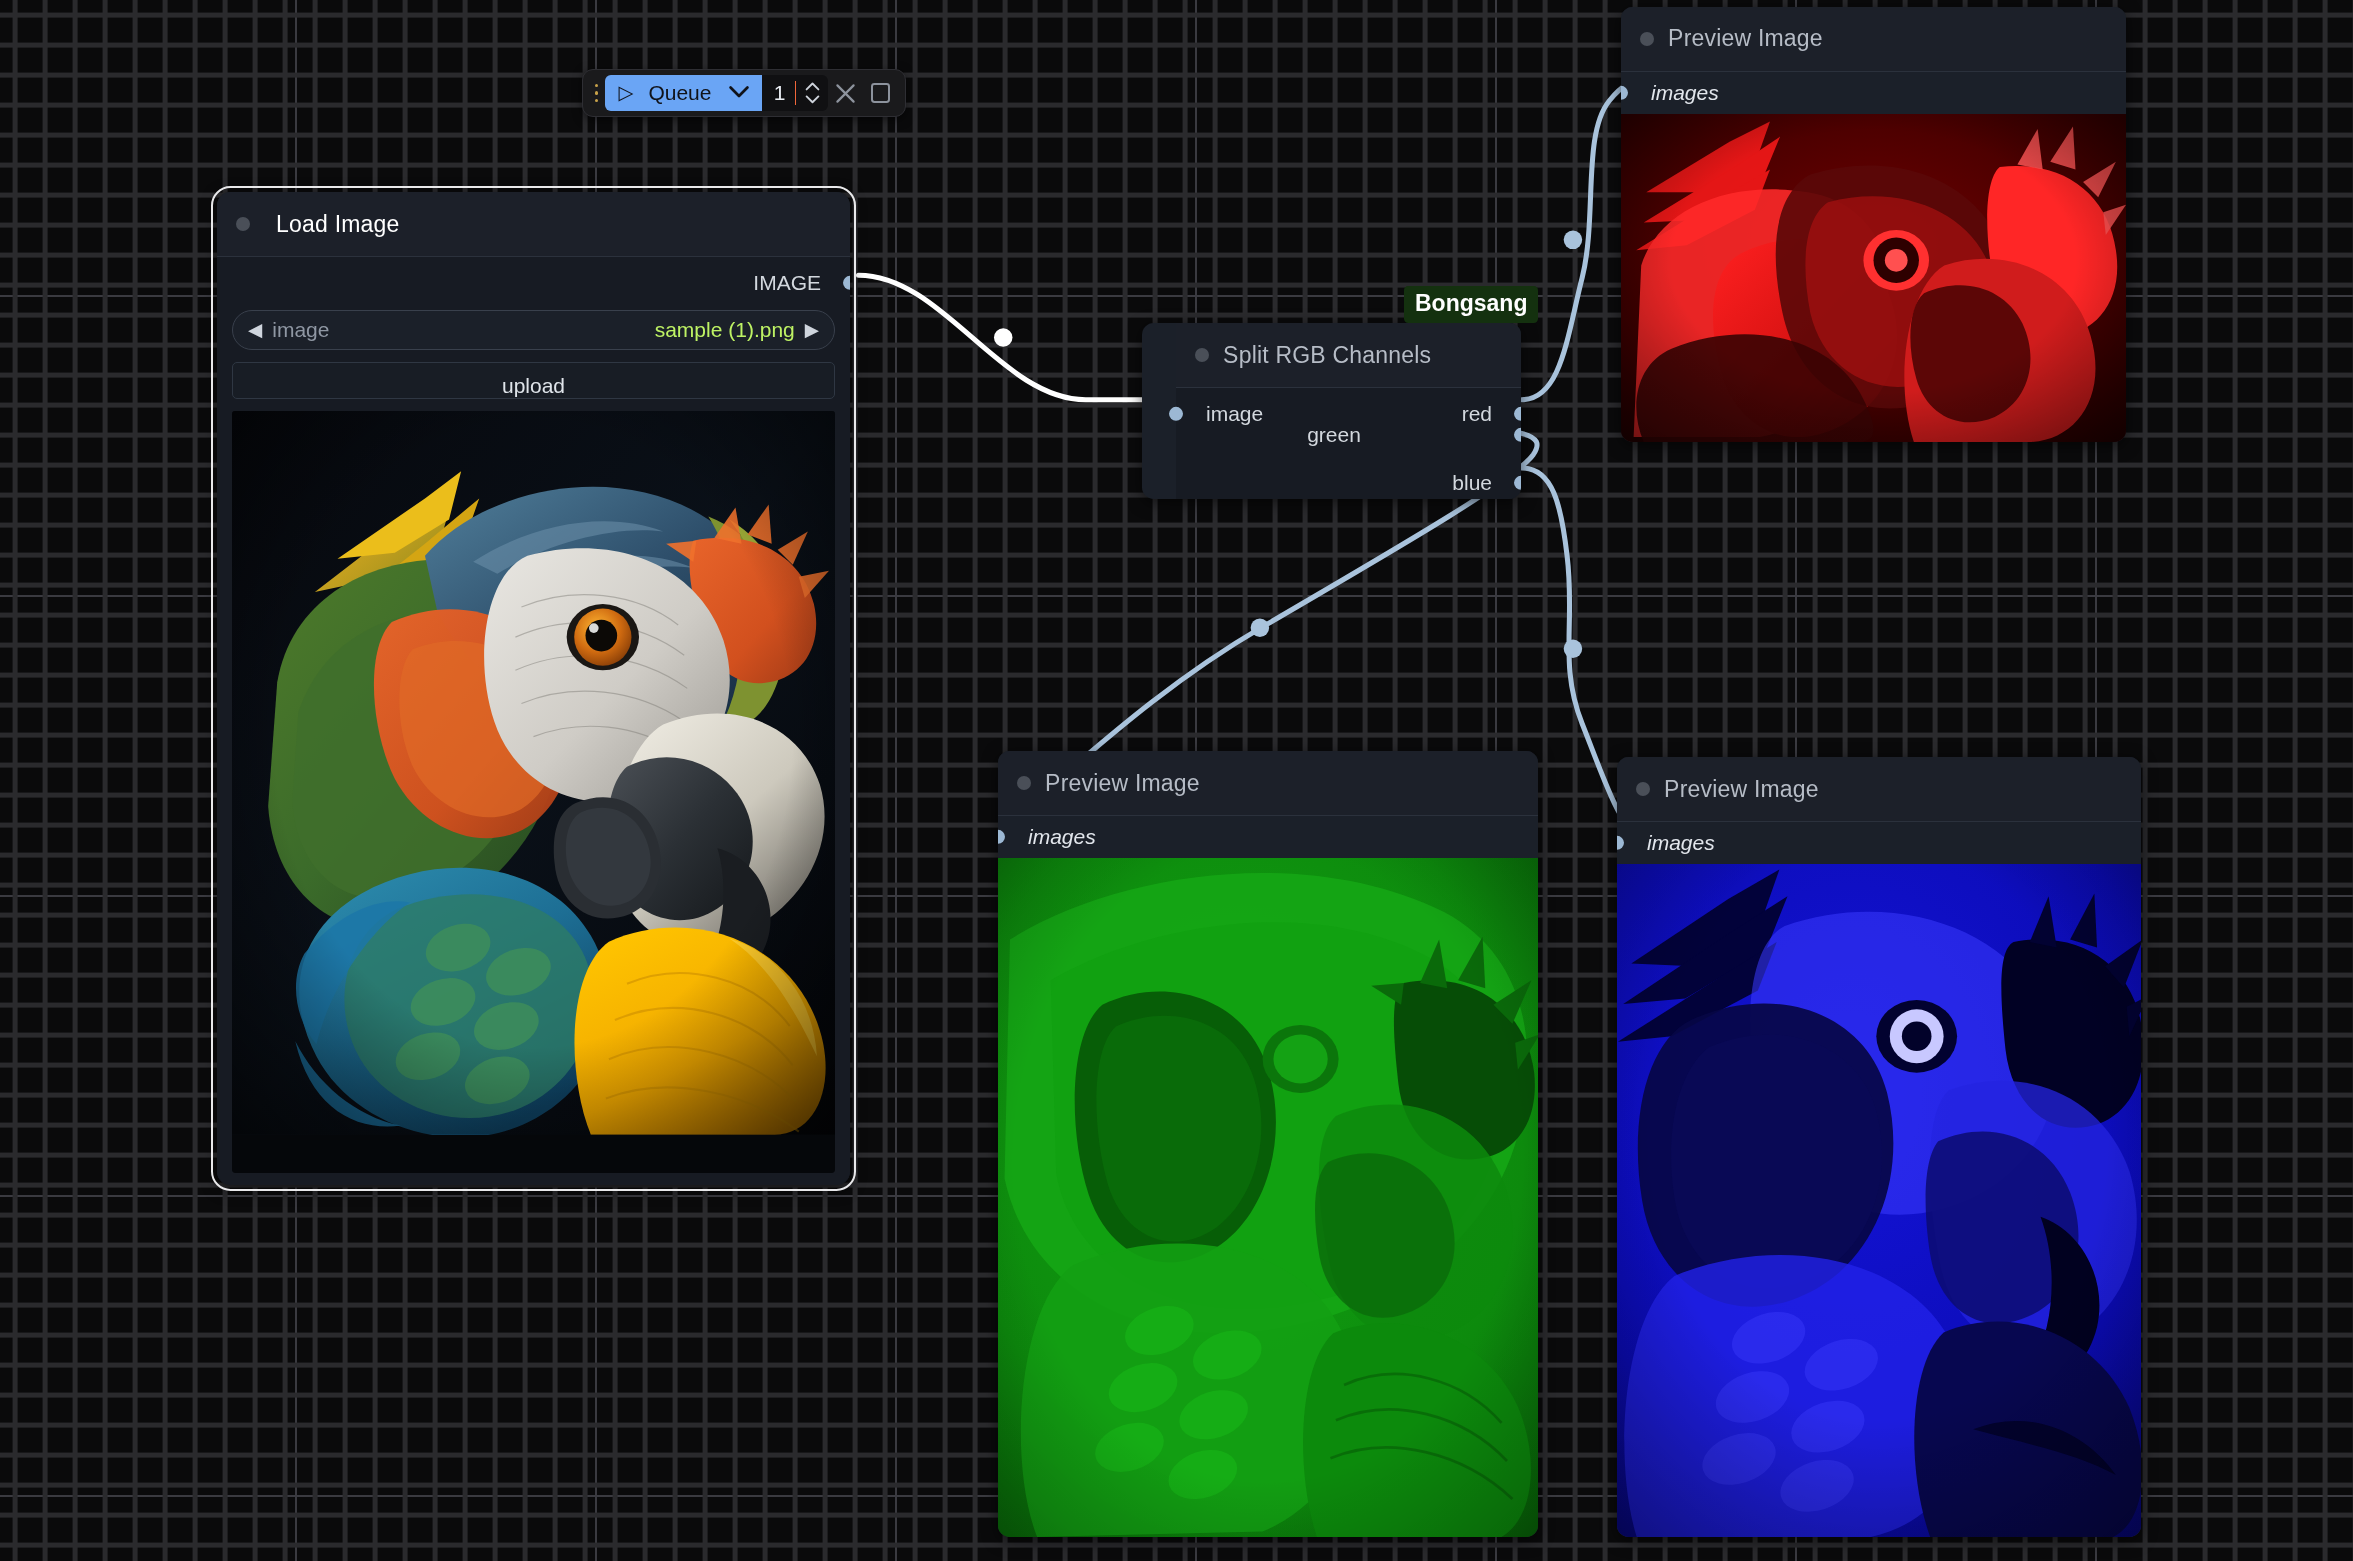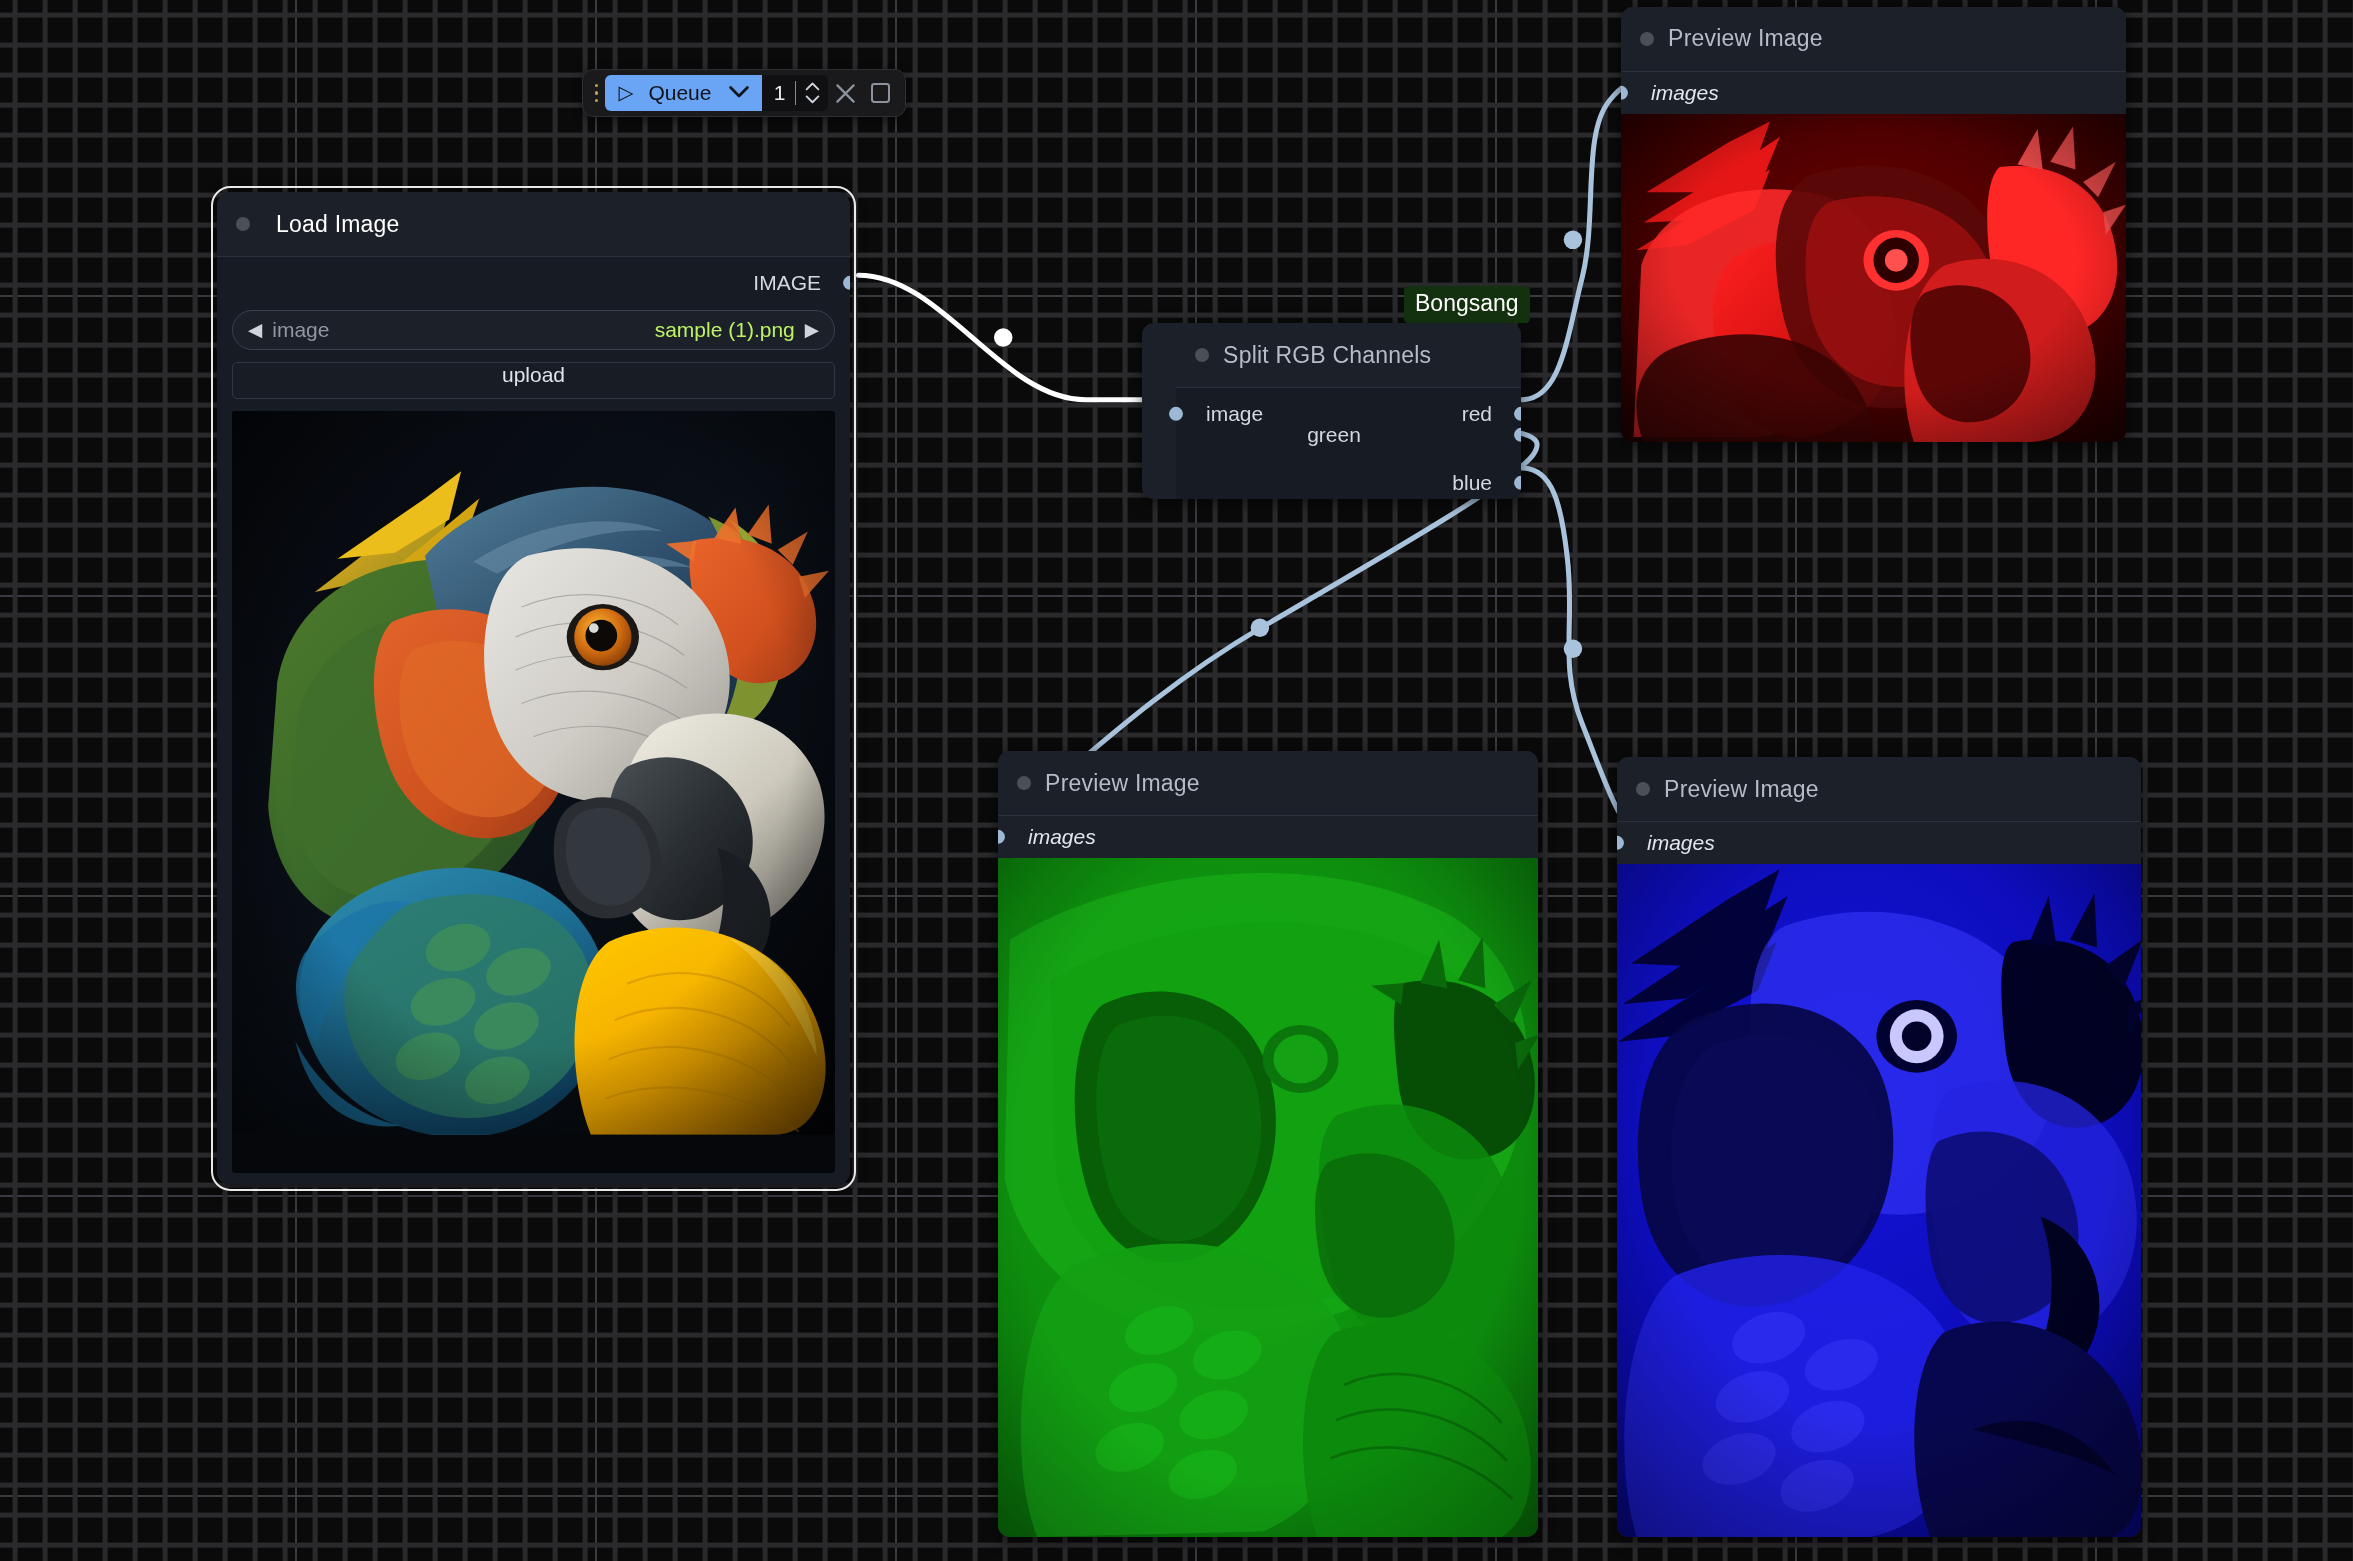--- a/index.html
+++ b/index.html
@@ -114,21 +114,21 @@
   }
   .combo-label { color: #8f97a3; }
   .combo-value { color: #bef264; }
   .combo-left { display: flex; align-items: center; gap: 10px; }
   .arrow { color: #cfd5dd; font-size: 18.5px; line-height: 1; }
   .widget-button {
     margin: 11.8px 15px 0 15px;
     height: 37px;
     border: 0.8px solid #2f3743;
     border-radius: 5px;
-    display: flex; align-items: flex-start; justify-content: center;
+    display: flex; align-items: flex-end; justify-content: center;
     color: #dfe4ea;
     font-size: 21px;
     background: #181d25;
   }
   .img-preview {
     margin: 11.8px 15px 0 15px;
     height: 762px;
     border-radius: 3.4px;
     overflow: hidden;
     position: relative;
@@ -162,20 +162,21 @@
   
   #badge-bongsang {
     position: absolute;
     left: 1404px; top: 286px;
     background: #14310f;
     color: #ffffff;
     font-size: 23px;
     padding: 4.2px 11px 5.9px 11px;
     border-radius: 4.2px;
     white-space: nowrap;
+    font-weight: bold;
   }
 
   
   #toolbar {
     position: absolute;
     left: 582px; top: 69px;
     height: 48px;
     background: #1a1a1c;
     border: 0.8px solid #2e2e33;
     border-radius: 11px;

